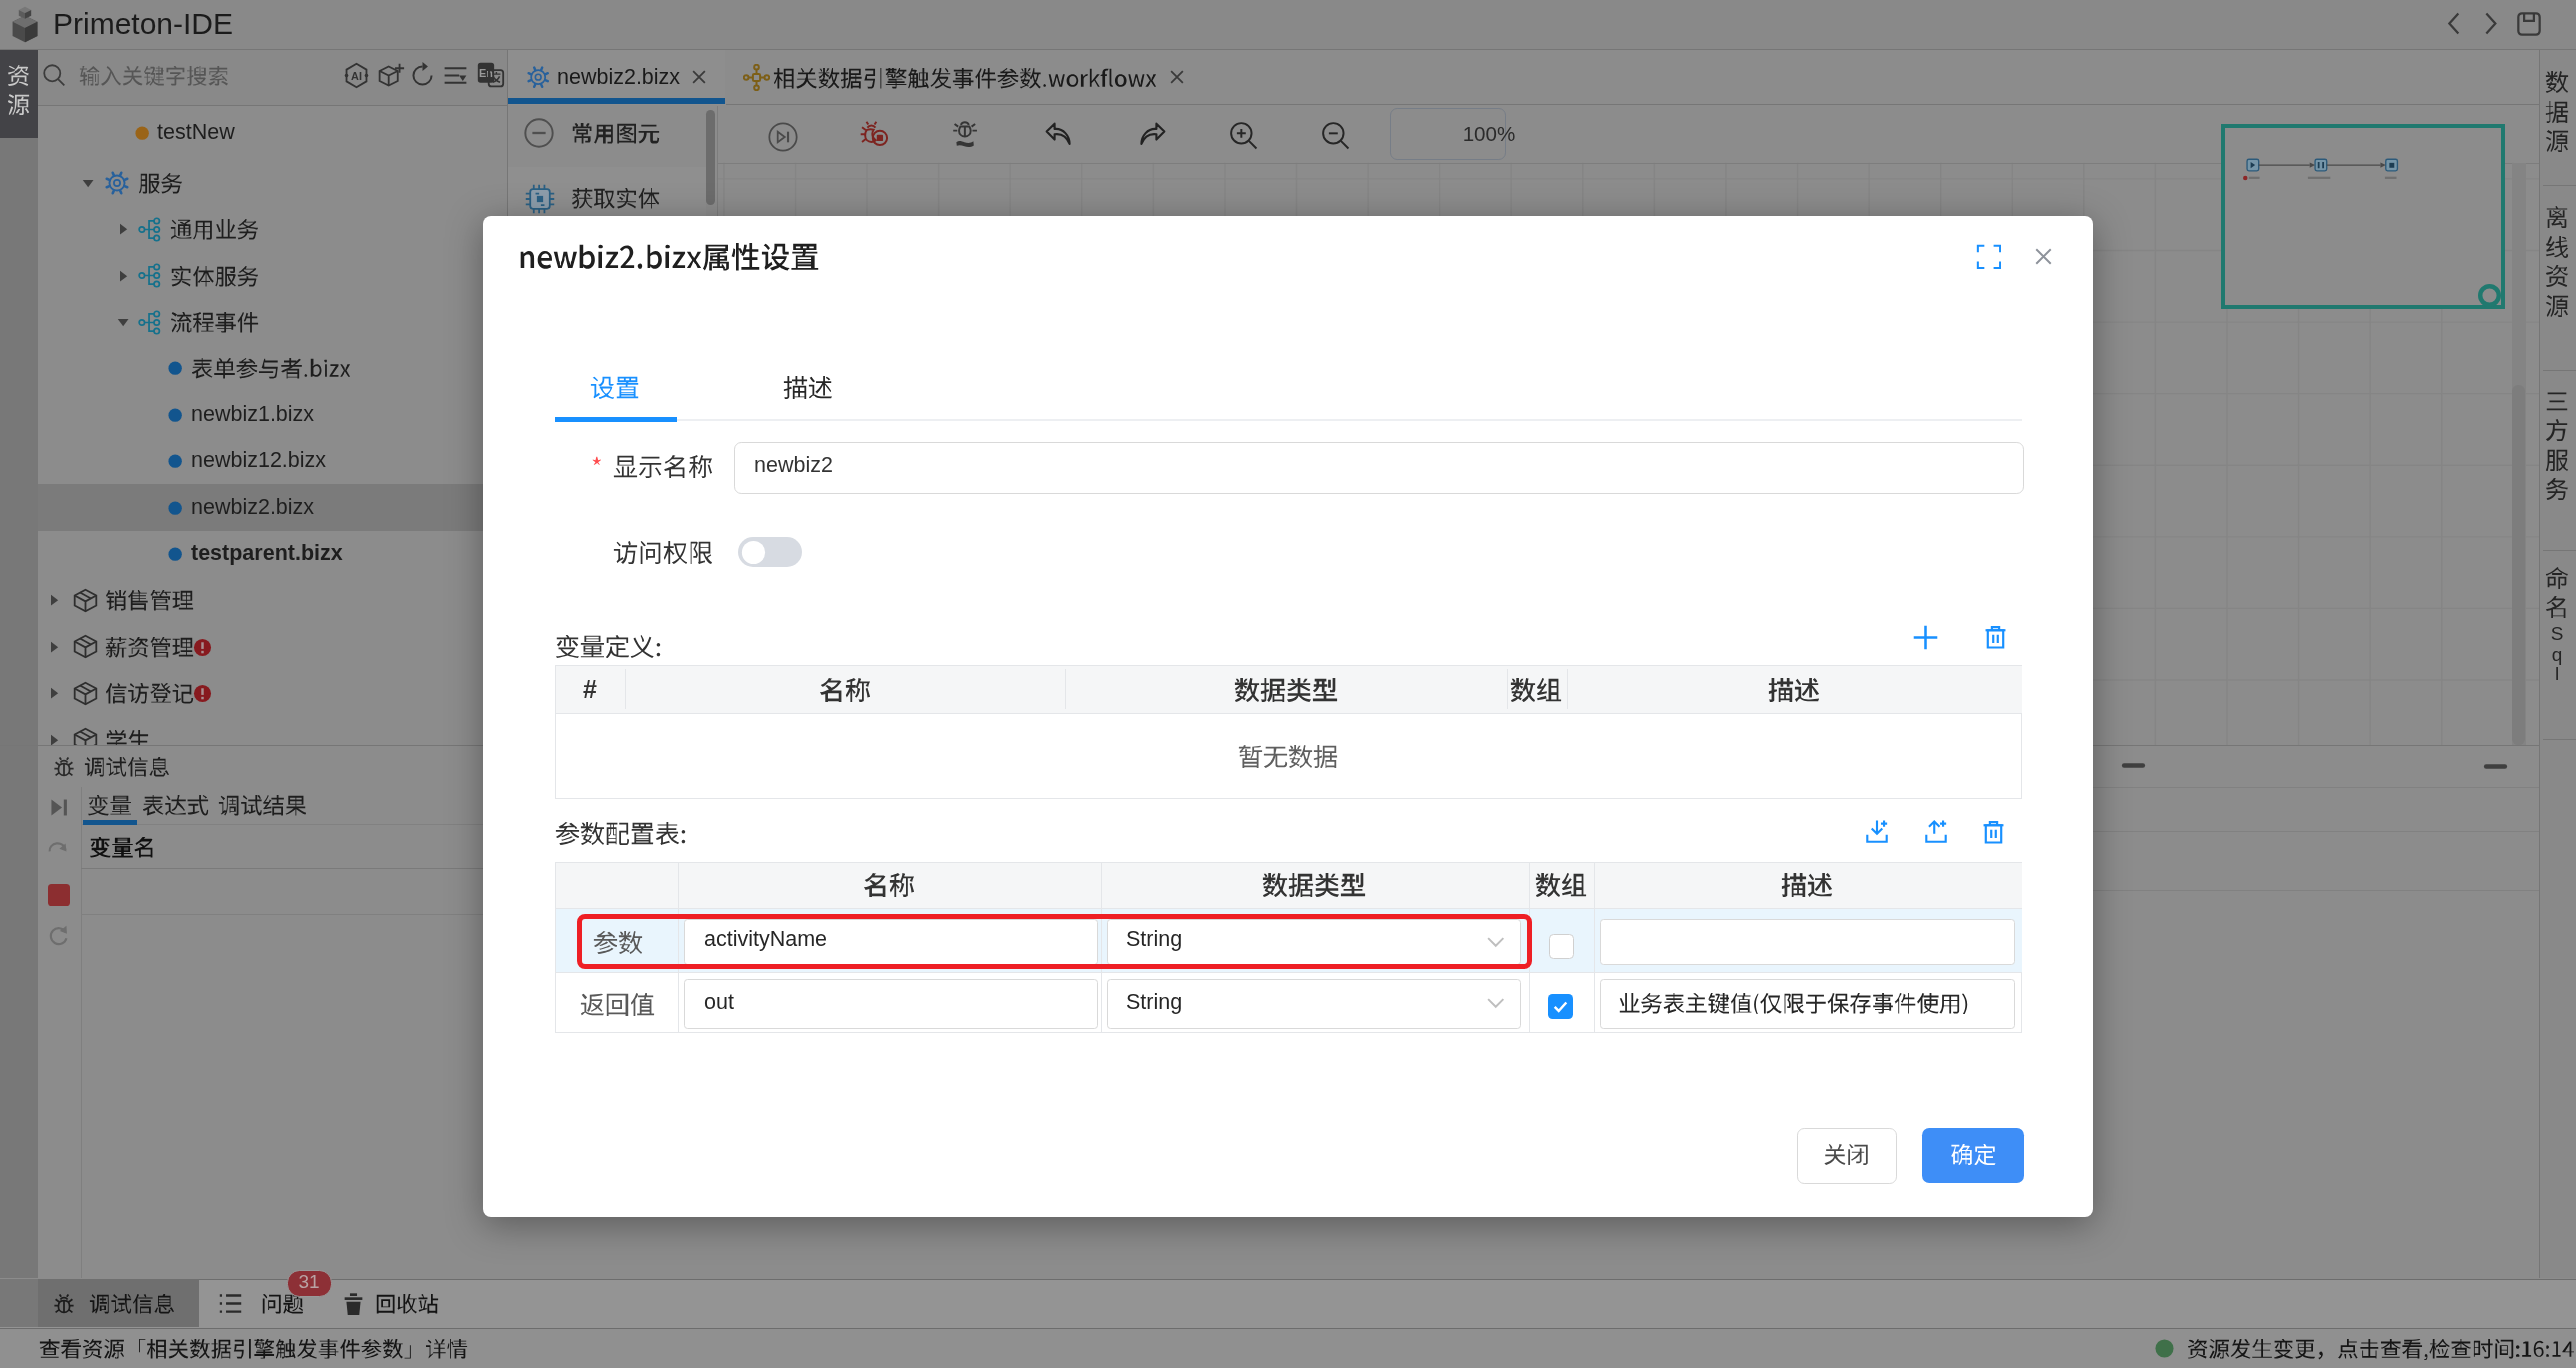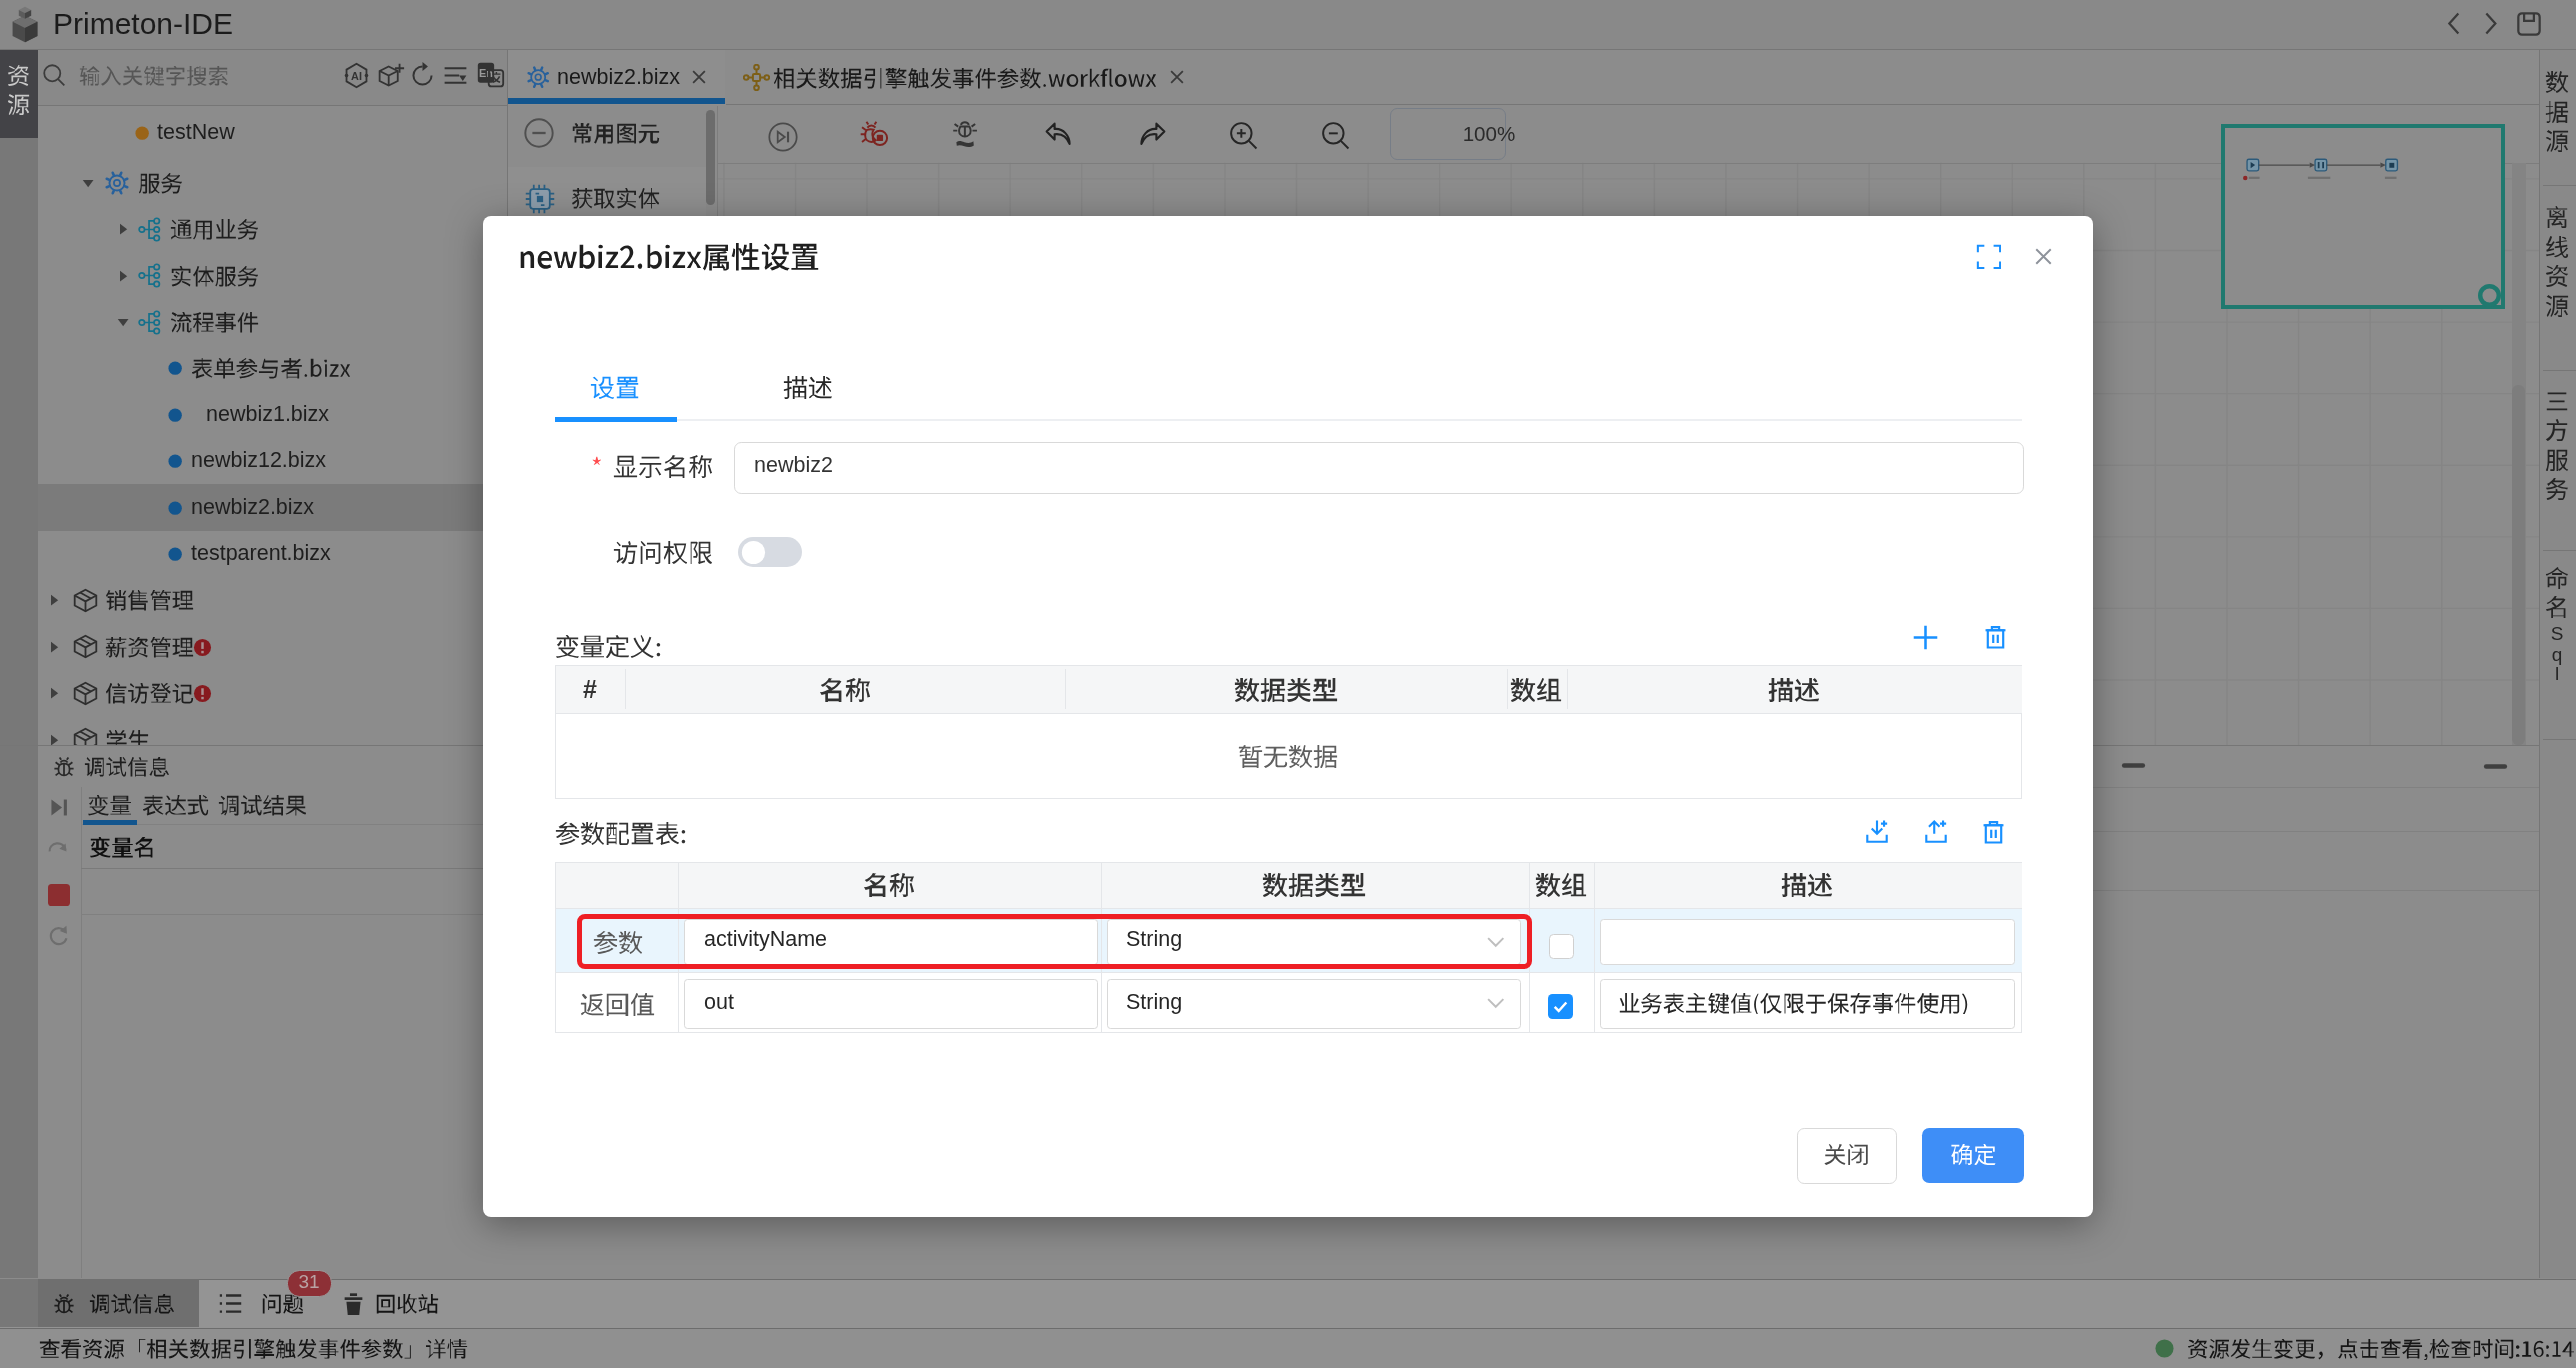--- a/index.html
+++ b/index.html
@@ -140,34 +140,34 @@
     </svg>
 <svg class="t" style="left:168px;top:361px" width="14.3" height="14.3" viewBox="0 0 16 16">
       <circle cx="8.0" cy="8.0" r="7.5" fill="#12558e"></circle>
     </svg>
 <svg class="t" style="left:191px;top:357px" width="160" height="22.4" viewBox="0 0 179 25">
       <path d="M6 24C7 24 8 23 15 21C15 21 15 20 14 19L8 21V16C10 15 11 14 12 12C14 18 18 21 23 23C23 23 24 22 24 22C22 21 20 20 18 18C19 17 21 16 23 14L21 13C20 14 18 16 17 17C16 16 15 14 14 12H23V11H13V9H21V7H13V5H23V3H13V1H12V3H3V5H12V7H4V9H12V11H2V12H10C8 14 4 16 1 17C1 18 2 18 2 19C4 18 5 18 6 17V21C6 22 6 22 5 22C6 23 6 24 6 24Z M31 11H36V14H31ZM38 11H45V14H38ZM31 7H36V10H31ZM38 7H45V10H38ZM43 1C42 2 41 4 40 5H34L35 5C35 4 34 2 32 1L31 2C32 3 33 4 33 5H29V15H36V18H26V20H36V24H38V20H49V18H38V15H47V5H42C43 4 44 3 45 2Z M64 12C62 13 59 14 56 15C57 15 57 16 58 16C60 16 63 14 65 13ZM66 15C64 17 60 18 56 18C56 19 57 20 57 20C61 19 65 18 67 16ZM69 18C66 20 61 22 54 22C55 23 55 24 55 24C62 23 68 22 71 18ZM54 7C55 7 56 7 60 7C60 8 59 8 59 9H51V11H58C56 13 54 15 51 16C51 16 52 17 52 17C55 16 58 14 60 11H65C67 13 70 16 73 17C73 17 74 16 74 15C72 15 69 13 67 11H74V9H61C62 8 62 7 62 7L69 6C70 7 70 7 71 8L72 7C71 5 68 3 66 2L64 3C65 3 66 4 67 5L58 5C59 4 61 3 62 2L61 1C59 3 56 4 56 5C55 5 54 5 54 5C54 6 54 7 54 7Z M76 16V18H92V16ZM82 2C81 5 80 10 79 12L81 13H81H95C95 18 94 21 93 22C93 22 92 22 92 22C91 22 89 22 87 22C87 22 88 23 88 24C90 24 91 24 92 24C93 24 94 23 95 23C96 22 96 19 97 12C97 11 97 11 97 11H82C82 9 82 8 82 6H97V4H83L83 2Z M121 2C120 3 119 4 118 5V4H112V1H110V4H104V6H110V9H101V11H111C108 13 104 14 101 16C101 16 102 17 102 17C104 17 105 16 107 15V24H108V23H119V24H121V13H110C112 13 113 12 114 11H124V9H116C119 7 121 5 123 3ZM112 9V6H117C116 7 115 8 114 9ZM108 19H119V22H108ZM108 17V15H119V17Z M128 22C129 22 130 22 130 21C130 20 129 19 128 19C128 19 127 20 127 21C127 22 128 22 128 22Z M140 22C143 22 146 20 146 15C146 11 144 8 141 8C139 8 138 9 136 10L137 8V2H134V22H136L136 21H136C138 22 139 22 140 22ZM140 20C139 20 138 20 137 19V12C138 11 139 10 140 10C143 10 144 12 144 15C144 18 142 20 140 20Z M150 22H152V8H150ZM151 6C152 6 152 5 152 4C152 3 152 3 151 3C150 3 149 3 149 4C149 5 150 6 151 6Z M155 22H165V20H158L165 10V8H156V10H162L155 21Z M167 22H169L171 19C171 18 172 17 172 16H172C173 17 173 18 174 19L176 22H178L174 15L178 8H175L174 11C173 12 173 13 173 14H172C172 13 172 12 171 11L169 8H167L171 15Z" fill="#1e1e1e"></path>
     </svg>
 <svg class="t" style="left:168px;top:408px" width="14.3" height="14.3" viewBox="0 0 16 16">
       <circle cx="8.0" cy="8.0" r="7.5" fill="#12558e"></circle>
     </svg>
-<div class="lt" style="left:206px;top:399px;font-size:21.5px;color:#1e1e1e;font-weight:400;line-height:31px;">newbiz1.bizx</div>
+<div class="lt" style="left:191px;top:399px;font-size:21.5px;color:#1e1e1e;font-weight:400;line-height:31px;">newbiz1.bizx</div>
 <svg class="t" style="left:168px;top:454px" width="14.3" height="14.3" viewBox="0 0 16 16">
       <circle cx="8.0" cy="8.0" r="7.5" fill="#12558e"></circle>
     </svg>
 <div class="lt" style="left:191px;top:445px;font-size:21.5px;color:#1e1e1e;font-weight:400;line-height:31px;">newbiz12.bizx</div>
 <div style="position:absolute;left:38px;top:484px;width:470px;height:47px;background:#7b7b7b;"></div>
 <svg class="t" style="left:168px;top:501px" width="14.3" height="14.3" viewBox="0 0 16 16">
       <circle cx="8.0" cy="8.0" r="7.5" fill="#12558e"></circle>
     </svg>
 <div class="lt" style="left:191px;top:492px;font-size:21.5px;color:#1e1e1e;font-weight:400;line-height:31px;">newbiz2.bizx</div>
 <svg class="t" style="left:168px;top:547px" width="14.3" height="14.3" viewBox="0 0 16 16">
       <circle cx="8.0" cy="8.0" r="7.5" fill="#12558e"></circle>
     </svg>
-<div class="lt" style="left:191px;top:538px;font-size:21.5px;color:#1e1e1e;font-weight:400;line-height:31px;">testparent.bizx</div>
+<div class="lt" style="left:191px;top:538px;font-size:21.5px;color:#1e1e1e;font-weight:700;line-height:31px;">testparent.bizx</div>
 <svg class="t" style="left:47px;top:593px" width="14.3" height="14.3" viewBox="0 0 16 16">
       <path d="M4.5 2 L4.5 14 L12.5 8 Z" fill="#3f3f3f"></path>
     </svg>
 <svg class="t" style="left:72px;top:587px" width="27" height="27" viewBox="0 0 30 30">
       <g stroke="#2e2e2e" stroke-width="2" fill="none">
         <path d="M15 3 L27 9.5 V20.5 L15 27 L3 20.5 V9.5 Z"></path>
         <path d="M3 9.5 L15 16 L27 9.5 M15 16 V27"></path>
         <path d="M9 6.2 L21 12.7"></path>
       </g>
     </svg>

